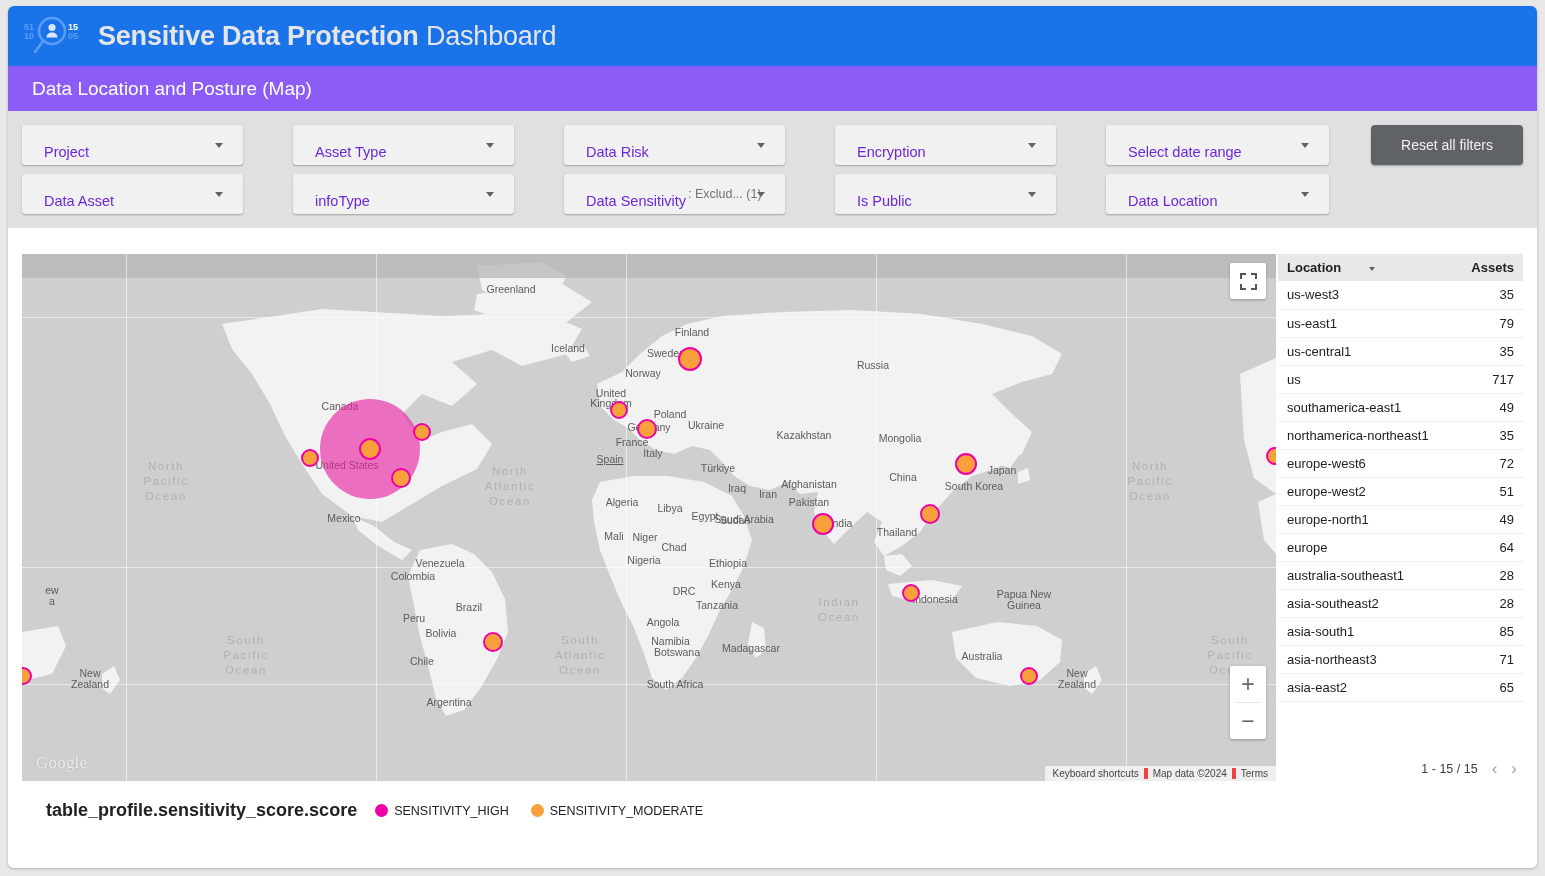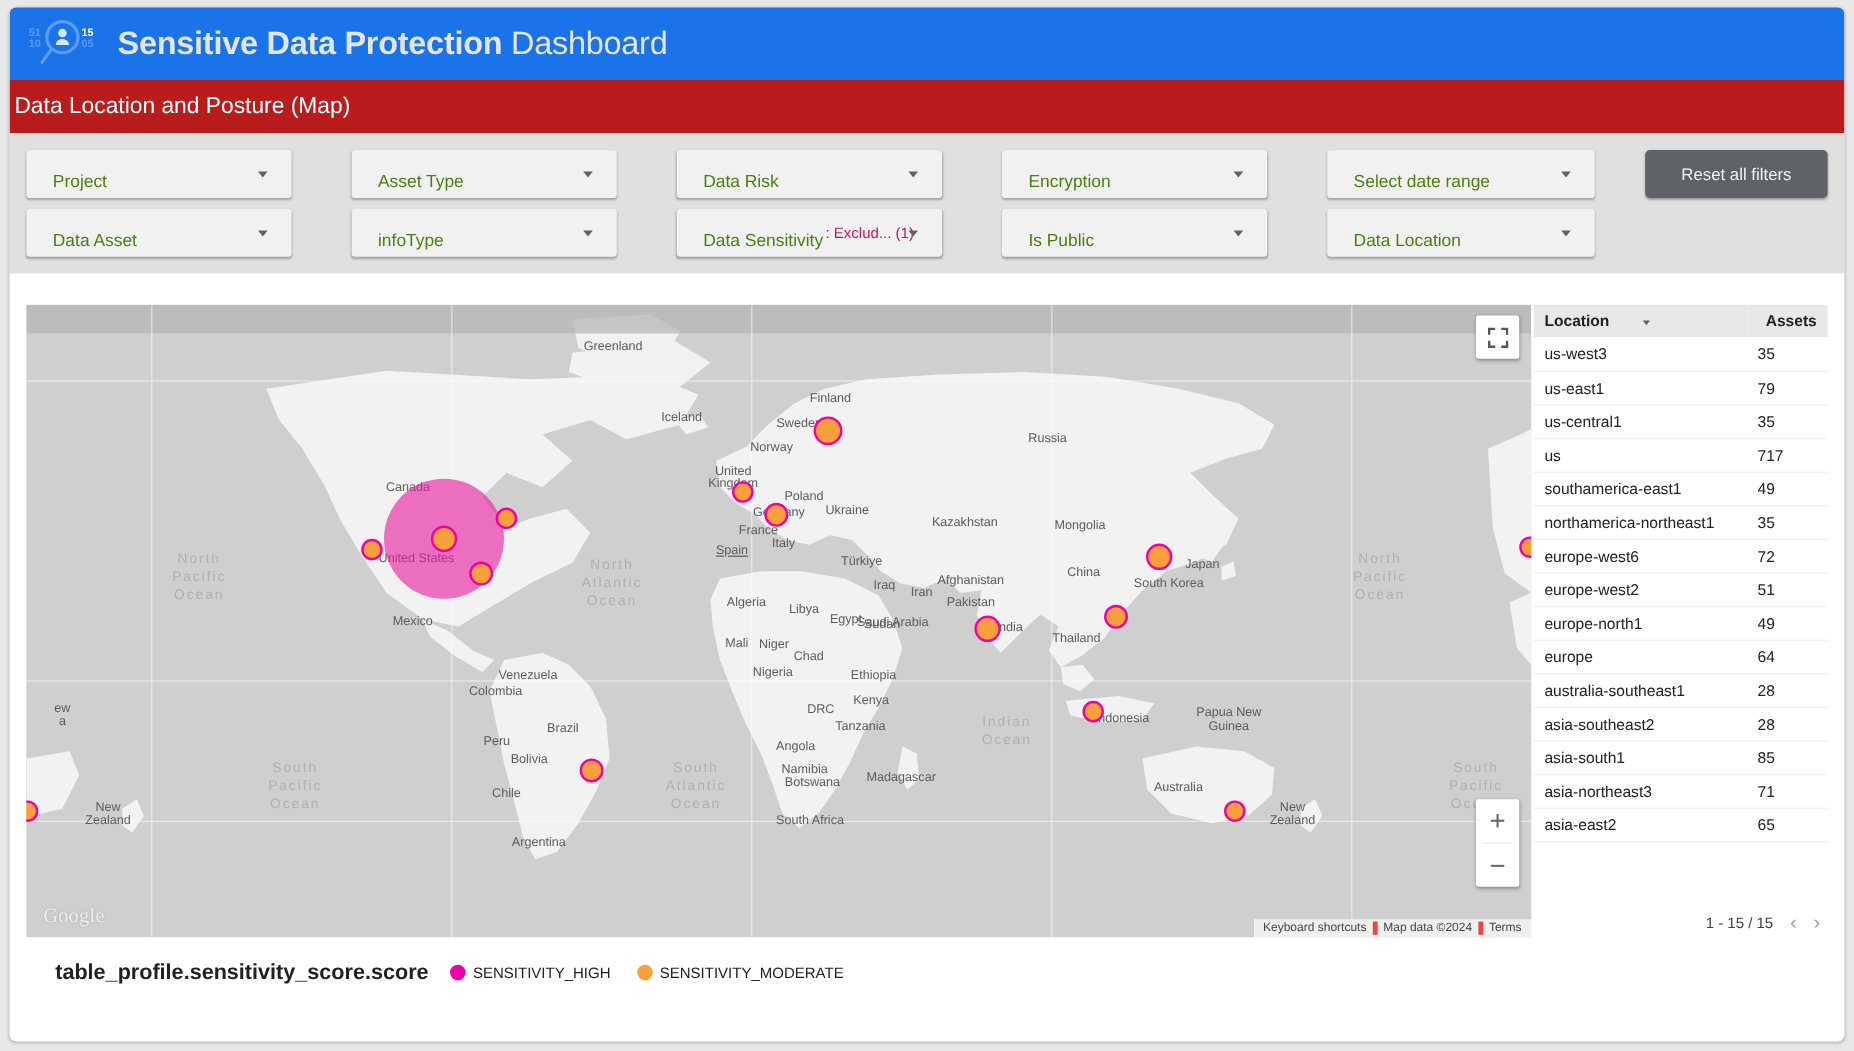--- a/index.html
+++ b/index.html
@@ -39,24 +39,24 @@
     font-size: 27px;
     letter-spacing: -0.2px;
     white-space: nowrap;
   }
   .title .bold { font-weight: bold; }
   .title .light { font-weight: normal; }
 
   
   .subheader {
     height: 45px;
-    background: #b91c1c;
+    background: #8b5cf6;
     display: flex;
     align-items: center;
-    padding-left: 4px;
+    padding-left: 24px;
   }
   .subheader span {
     color: #ffffff;
     font-size: 19px;
   }
 
   
   .filterbar {
     background: #e0e0e0;
     padding: 14px 14px 16px 14px;
@@ -78,27 +78,27 @@
     border-radius: 3px;
     box-shadow: 0 1px 2px rgba(0,0,0,0.28);
     display: flex;
     align-items: center;
     padding: 0 12px 0 22px;
     cursor: pointer;
     position: relative;
   }
   .filter .flabel {
     font-size: 14.5px;
-    color: #4d7c0f;
+    color: #6d28d9;
     white-space: nowrap;
     margin-top: 13px;
   }
   .filter .fvalue {
     font-size: 12.5px;
-    color: #be185d;
+    color: #737373;
     white-space: nowrap;
     margin-left: 2px;
   }
   .caret {
     position: absolute;
     right: 20px;
     width: 0; height: 0;
     border-left: 4px solid transparent;
     border-right: 4px solid transparent;
     border-top: 5px solid #5f6368;
@@ -259,21 +259,21 @@
     vertical-align: middle;
   }
   .tbl td {
     font-size: 13px;
     color: #202124;
     height: 28px;
     padding: 0 9px;
     border-bottom: 1px solid #eeeeee;
     white-space: nowrap;
   }
-  .tbl td.num { }
+  .tbl td.num { text-align: right; }
   .tbl tbody tr { cursor: pointer; }
   .pager {
     position: absolute;
     right: 6px;
     bottom: 4px;
     display: flex;
     align-items: center;
     gap: 14px;
     font-size: 12.5px;
     color: #3c4043;

